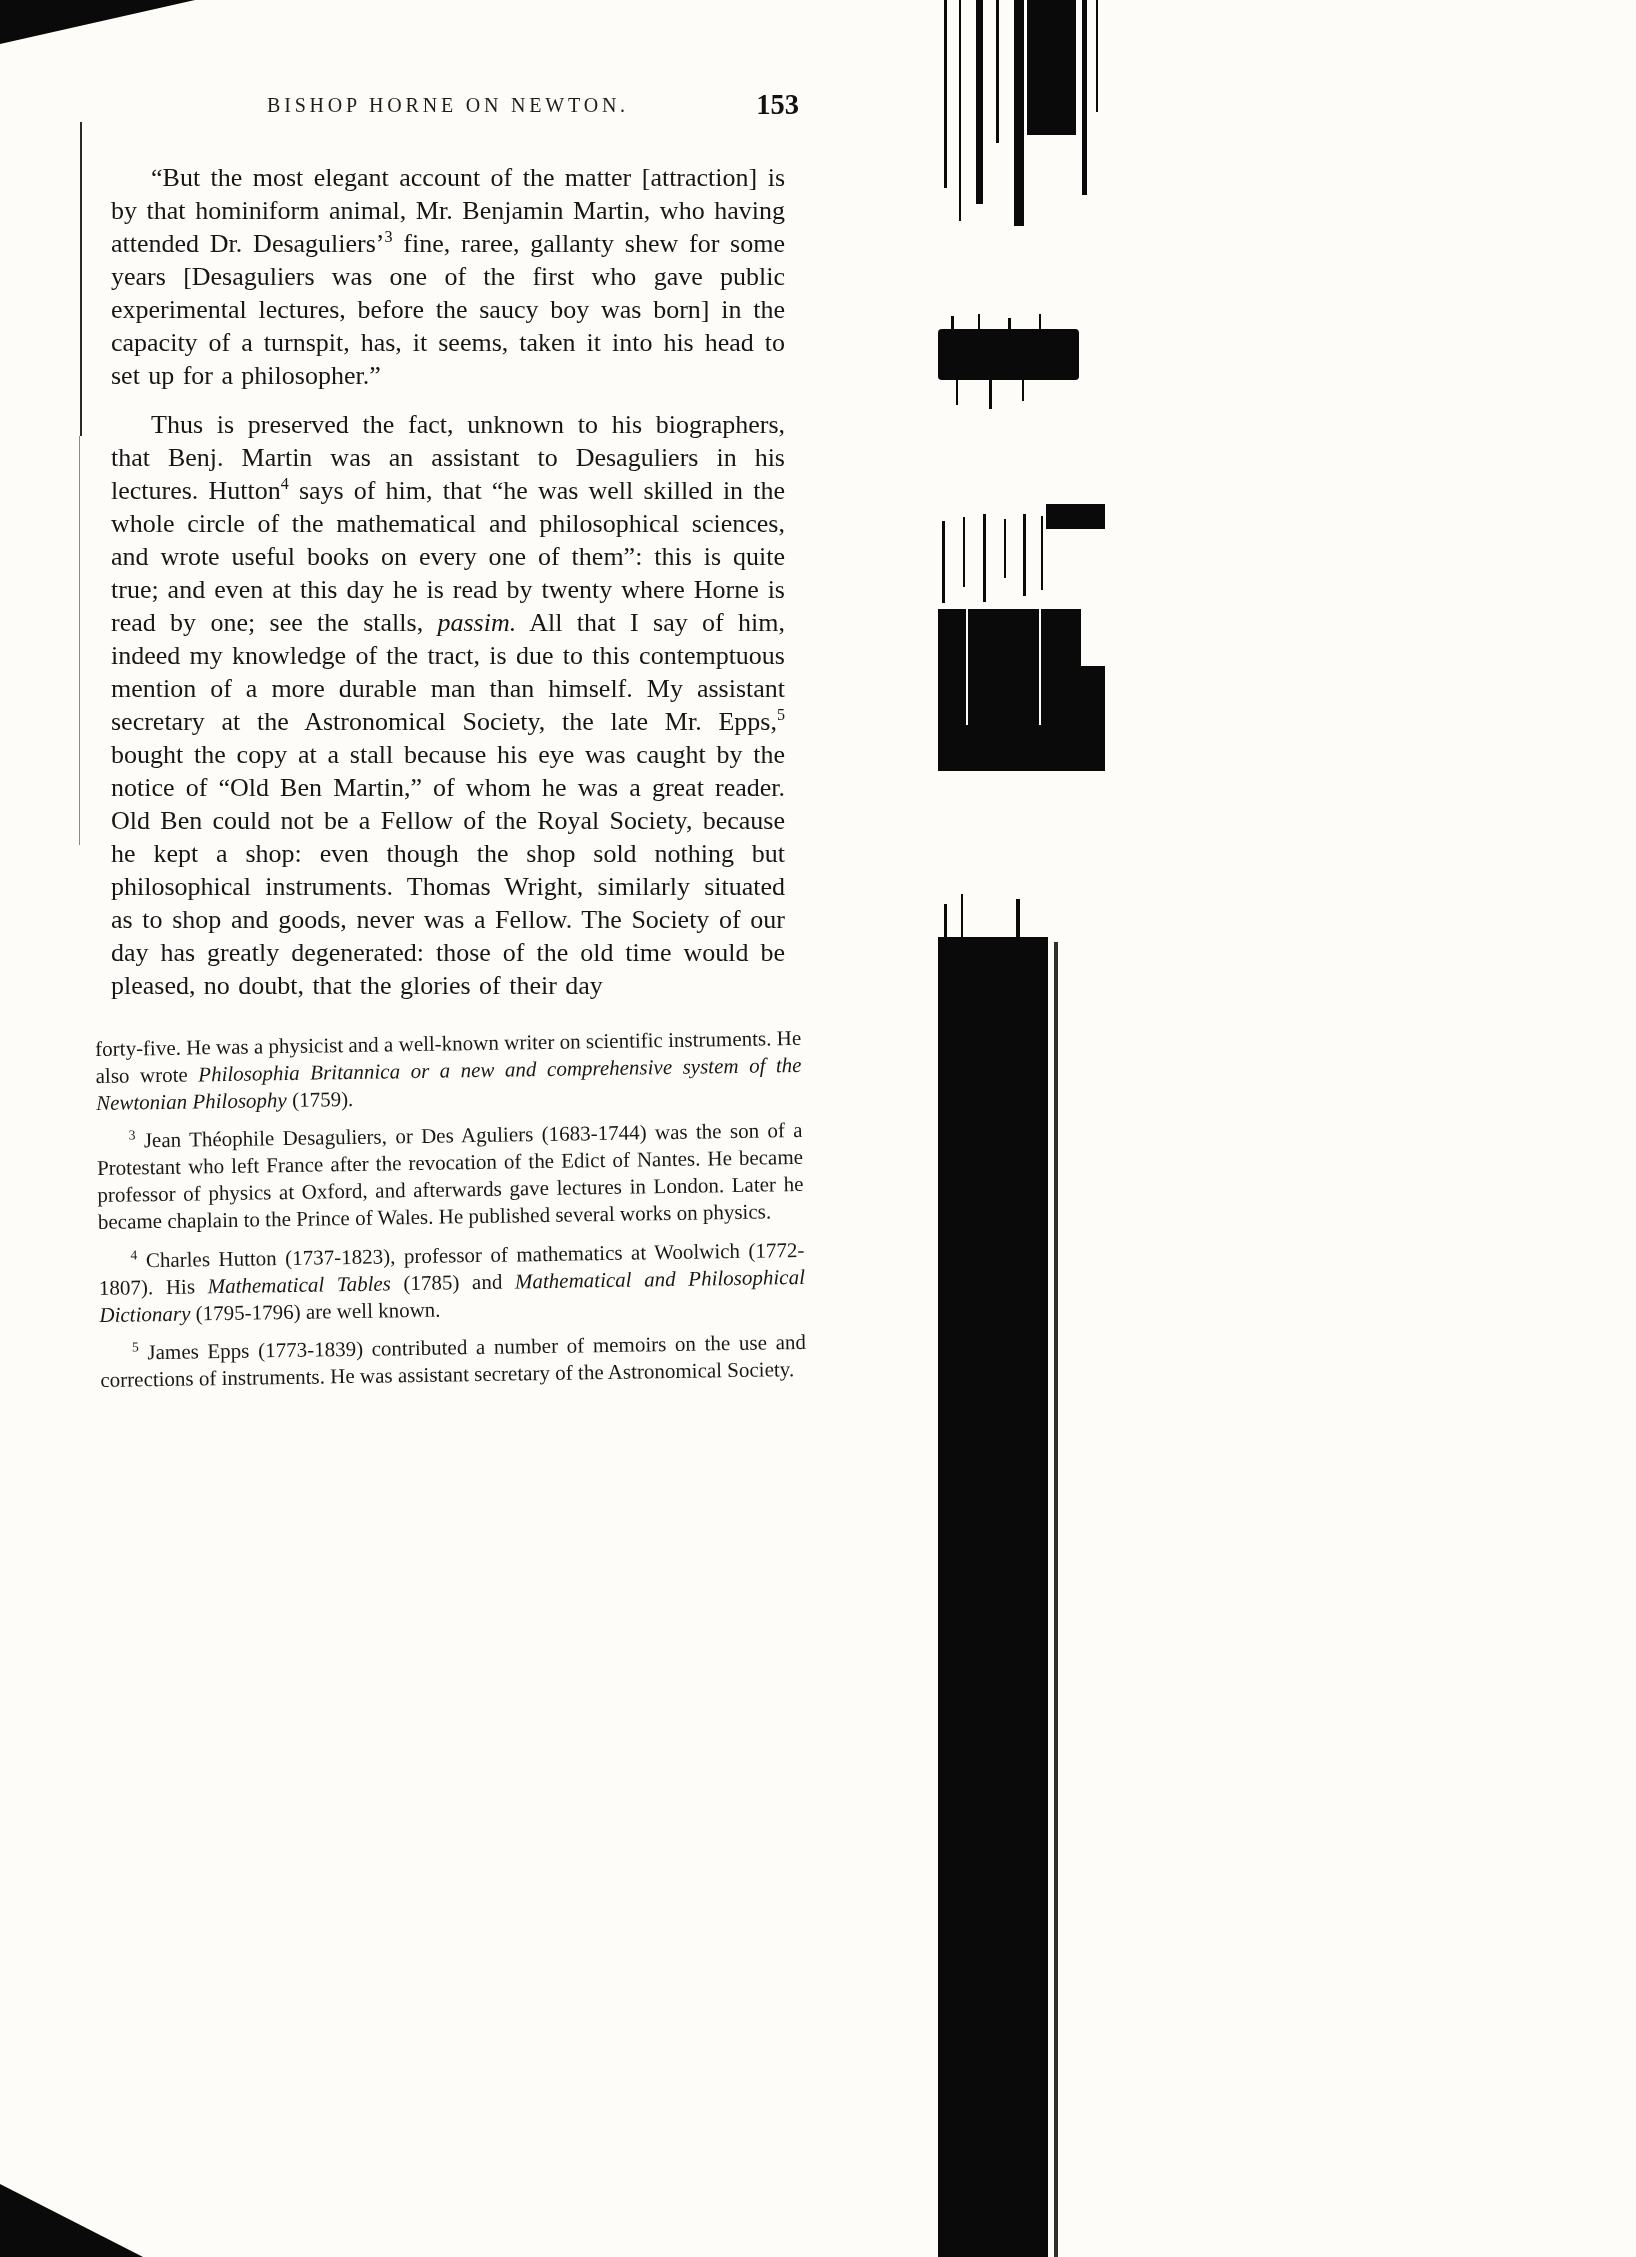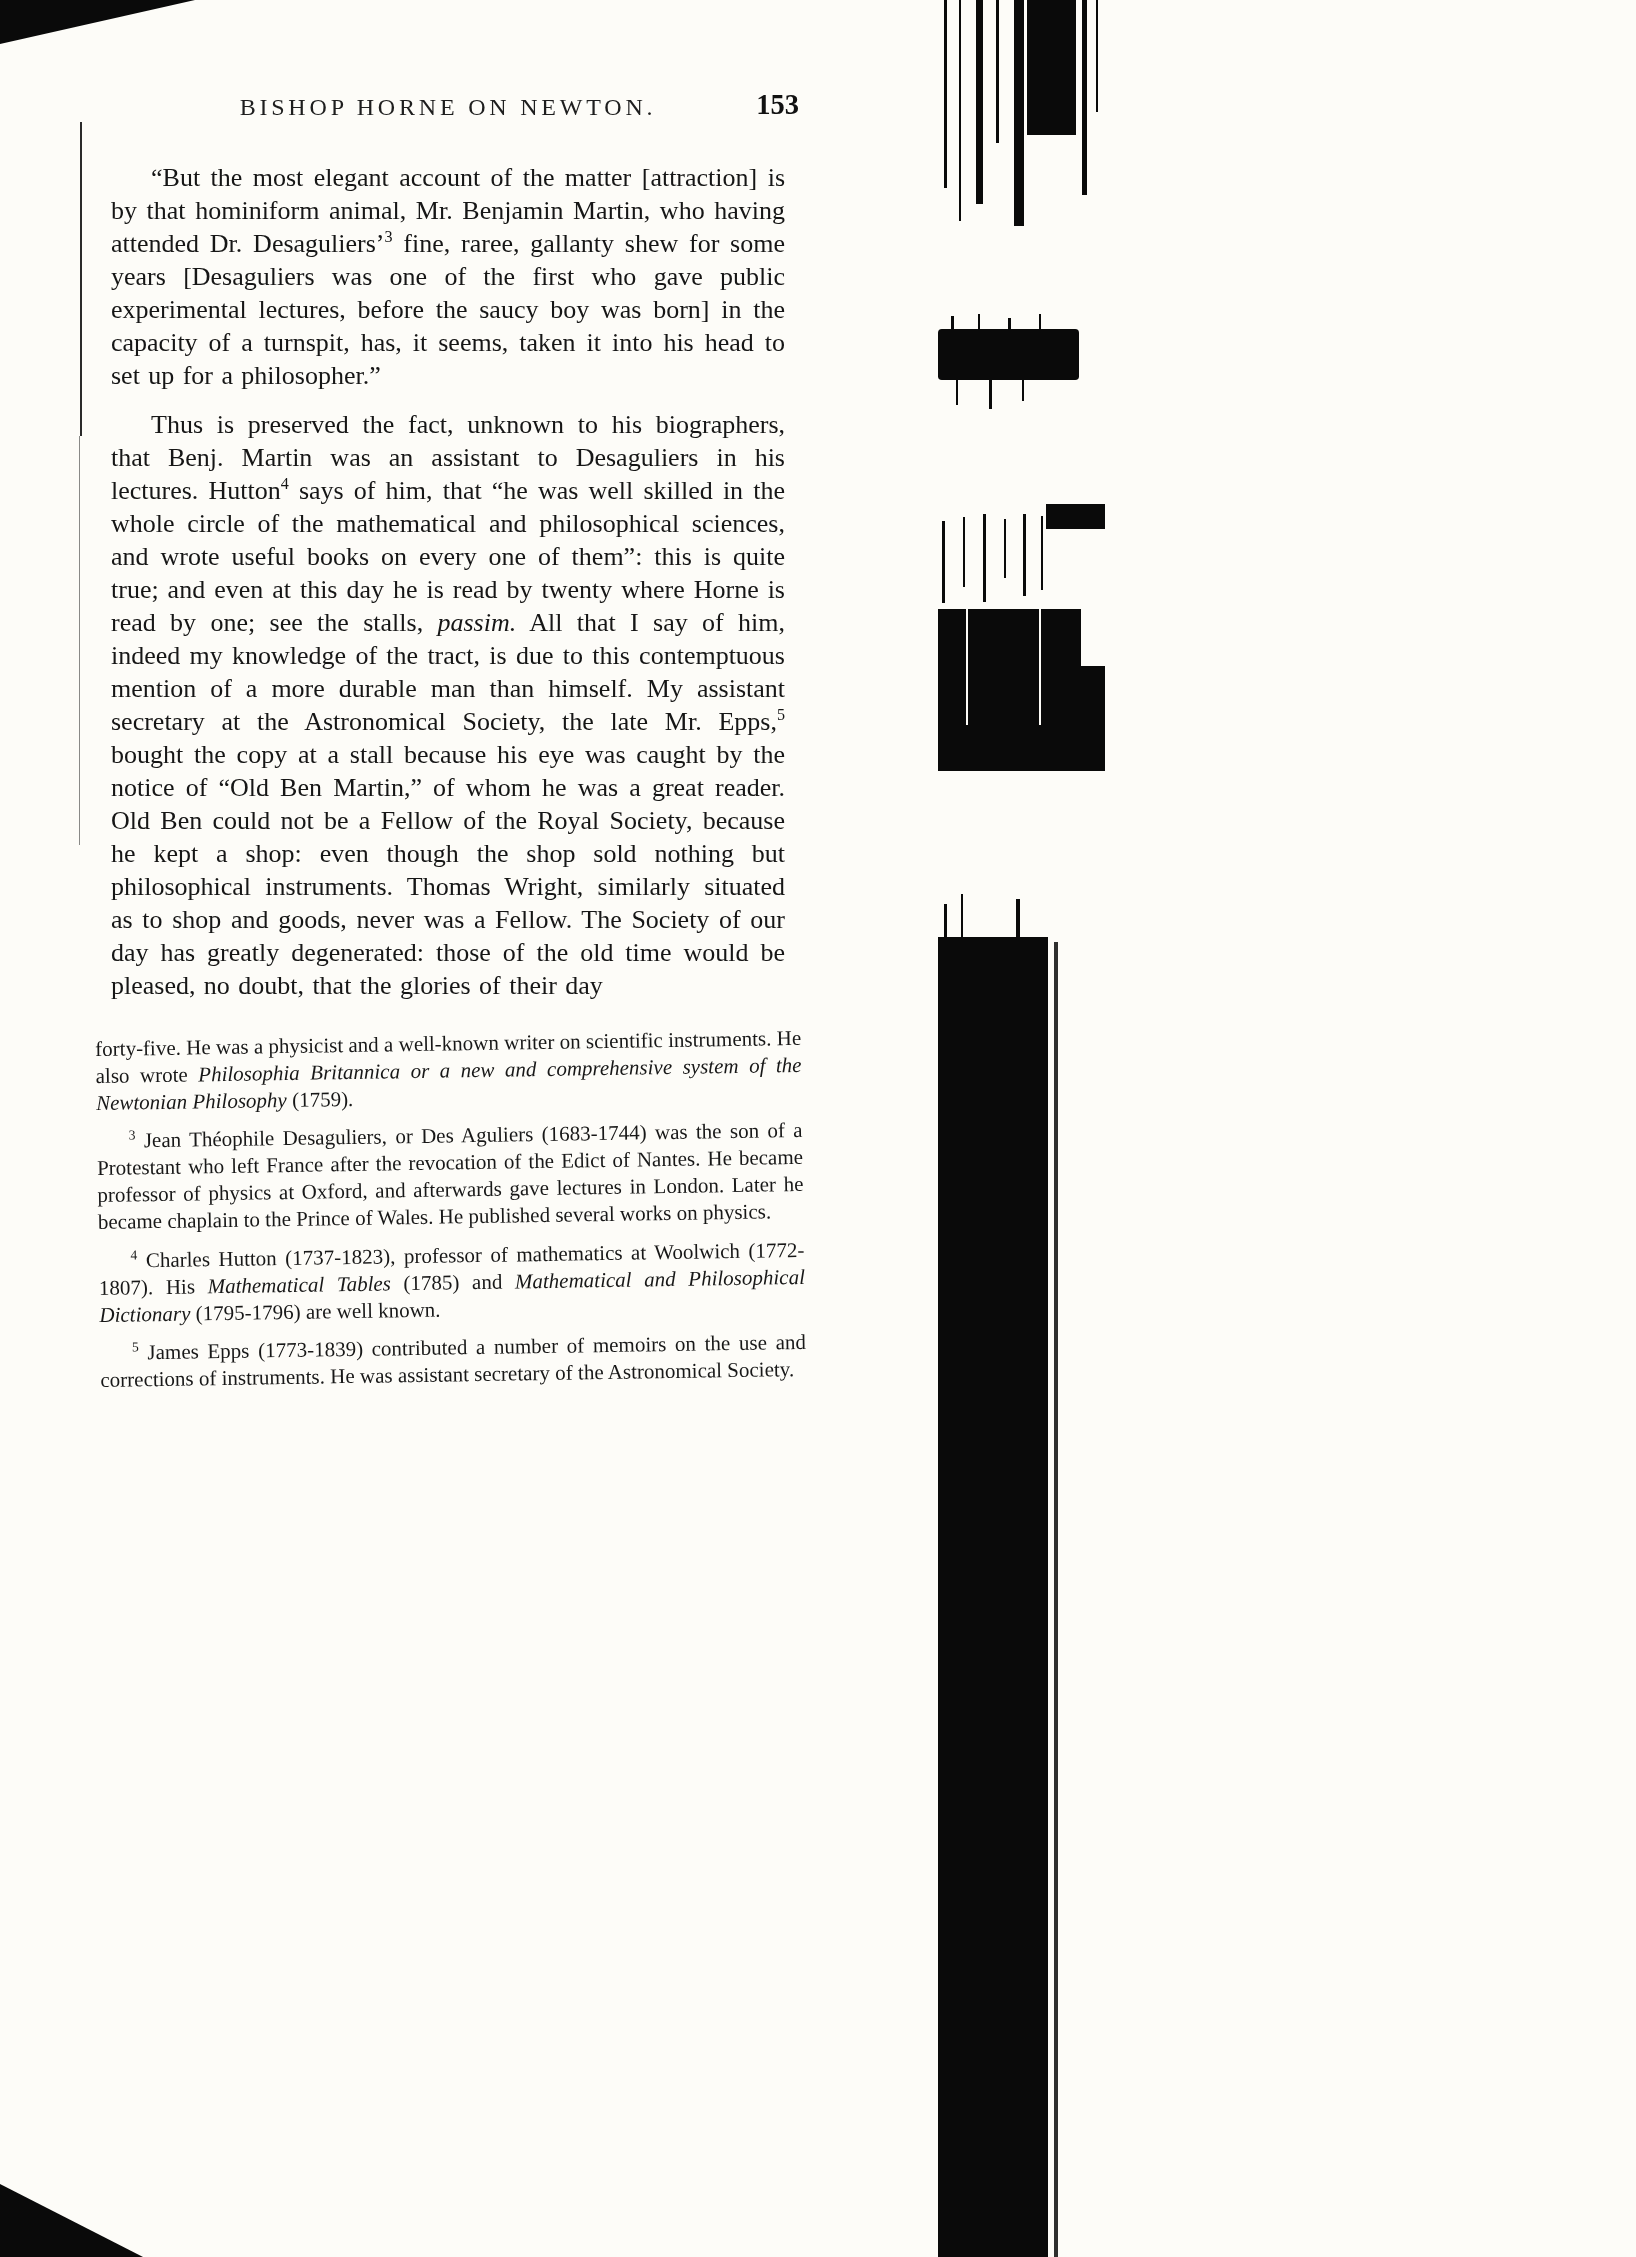--- a/index.html
+++ b/index.html
@@ -10,21 +10,21 @@
     background: #fdfcf8;
     overflow: hidden;
     font-family: "Liberation Serif", "DejaVu Serif", serif;
     color: #161616;
   }
 
   
   .header { position: absolute; top: 89px; left: 95px; width: 706px; height: 38px; }
   .running-head {
     text-align: center;
-    font-size: 24px;
+    font-size: 20px;
     letter-spacing: 3.8px;
     color: #1e1e1e;
     padding-top: 4.8px;
   }
   .page-number {
     position: absolute; right: 1.9px; top: 0;
     font-size: 28.5px; font-weight: bold; color: #111;
   }
 
   

